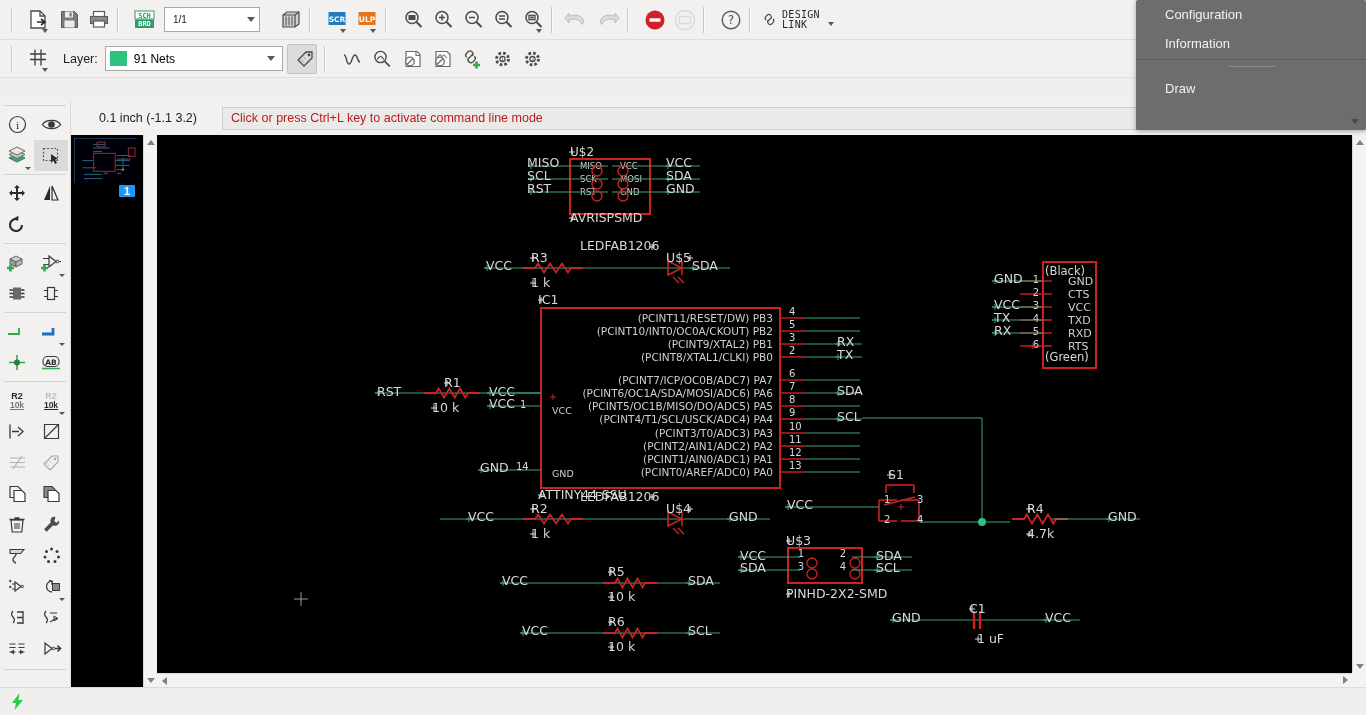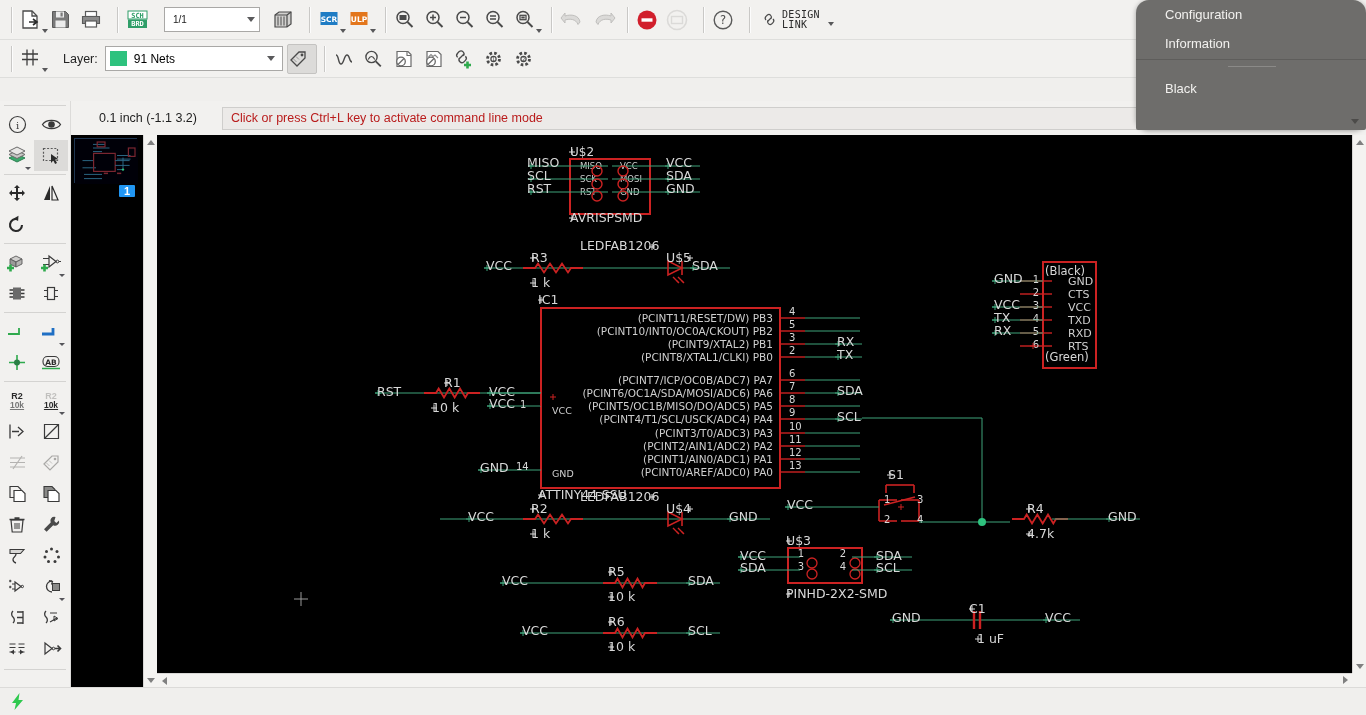--- a/index.html
+++ b/index.html
@@ -31,21 +31,21 @@
     border-bottom: 1px solid #dededc;
   }
   .tb1 { height: 40px; padding-left: 4px; }
   .tb2 { height: 38px; padding-left: 4px; }
   .tsep {
     width: 0; height: 26px; border-left: 1px solid #c9c8c6;
     border-right: 1px solid #fcfcfc; margin: 0 7px;
   }
   .tbtn {
     width: 30px; height: 30px; display: flex; align-items: center;
-    justify-content: flex-start; position: relative; cursor: default;
+    justify-content: flex-end; position: relative; cursor: default;
     border-radius: 2px;
   }
   .tbtn.active { background: #dcdbd9; border: 1px solid #c4c3c1; }
   .tbtn svg { display: block; }
   .caret {
     position: absolute; right: 2px; bottom: 2px;
     width: 0; height: 0; border-left: 3.5px solid transparent;
     border-right: 3.5px solid transparent; border-top: 4px solid #58585a;
   }
   .combo {
@@ -164,21 +164,21 @@
     background: #f0efed; border-top: 1px solid #dcdbd9;
     display: flex; align-items: center;
   }
   .statustext { padding-left: 9px; font-size: 12.5px; color: #1c1c1c; flex: 1; }
   .bolt { width: 34px; display: flex; align-items: center; justify-content: center; }
 
   
   .dropmenu {
     position: absolute; left: 1136px; top: 0px; width: 230px; height: 130px;
     background: #6e6d6b; box-shadow: 0 1px 5px rgba(0,0,0,.35);
-    z-index: 50; border-radius: 13px;
+    z-index: 50; border-radius: 2px;
   }
   .dropmenu .dmi {
     height: 29px; display: flex; align-items: center; padding-left: 29px;
     color: #f2f1ef; font-size: 13px; cursor: default;
   }
   .dm-sepline { height: 1px; background: #5e5d5b; margin: 1px 0 0 0; }
   .dm-dash { height: 14px; position: relative; }
   .dm-dash::after {
     content:""; position:absolute; left:92px; top:6px; width:48px; height:1px; background:#8b8a88;
   }
@@ -1104,20 +1104,20 @@
   <div class="dropmenu">
     <div class="dmi">
         <span>Configuration</span>
       </div>
     <div class="dmi">
         <span>Information</span>
       </div>
     <div class="dm-sepline"></div>
     <div class="dm-dash"></div>
     <div class="dmi">
-        <span>Black</span>
+        <span>Draw</span>
       </div>
     <div class="dm-trailer">
         <span class="ca2"></span>
       </div>
   </div>
 
 </div>
 
 </body></html>

